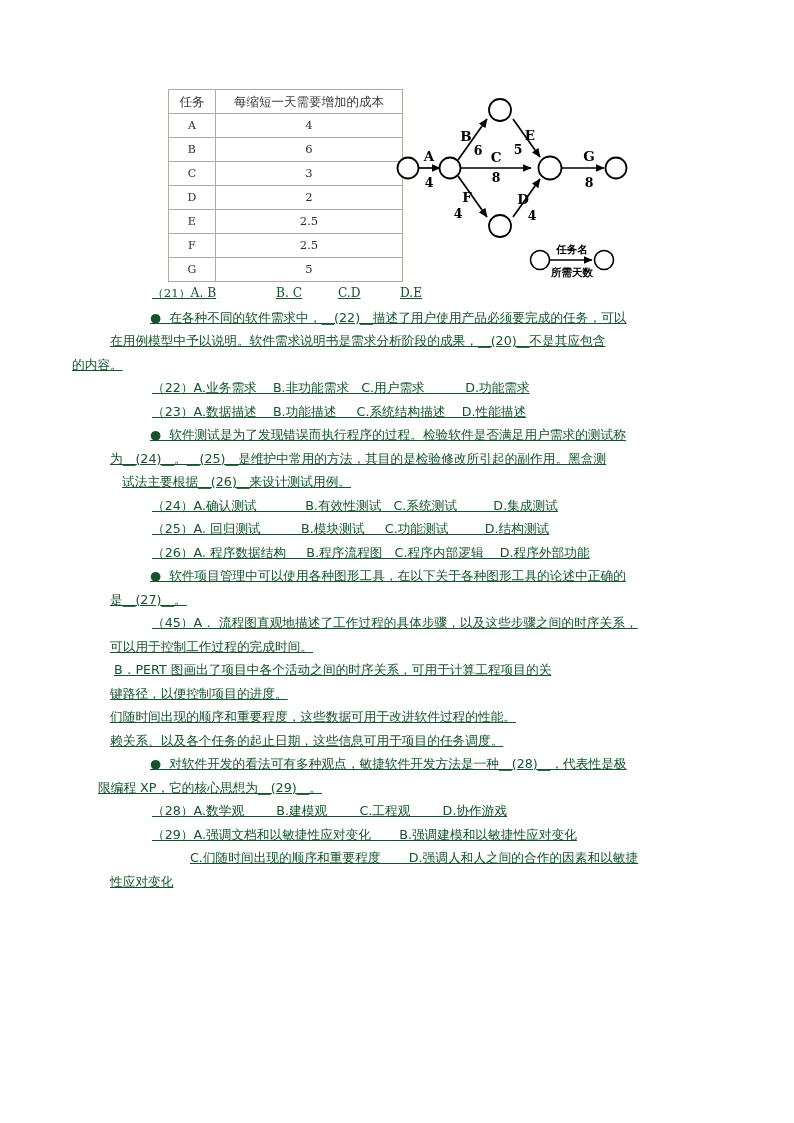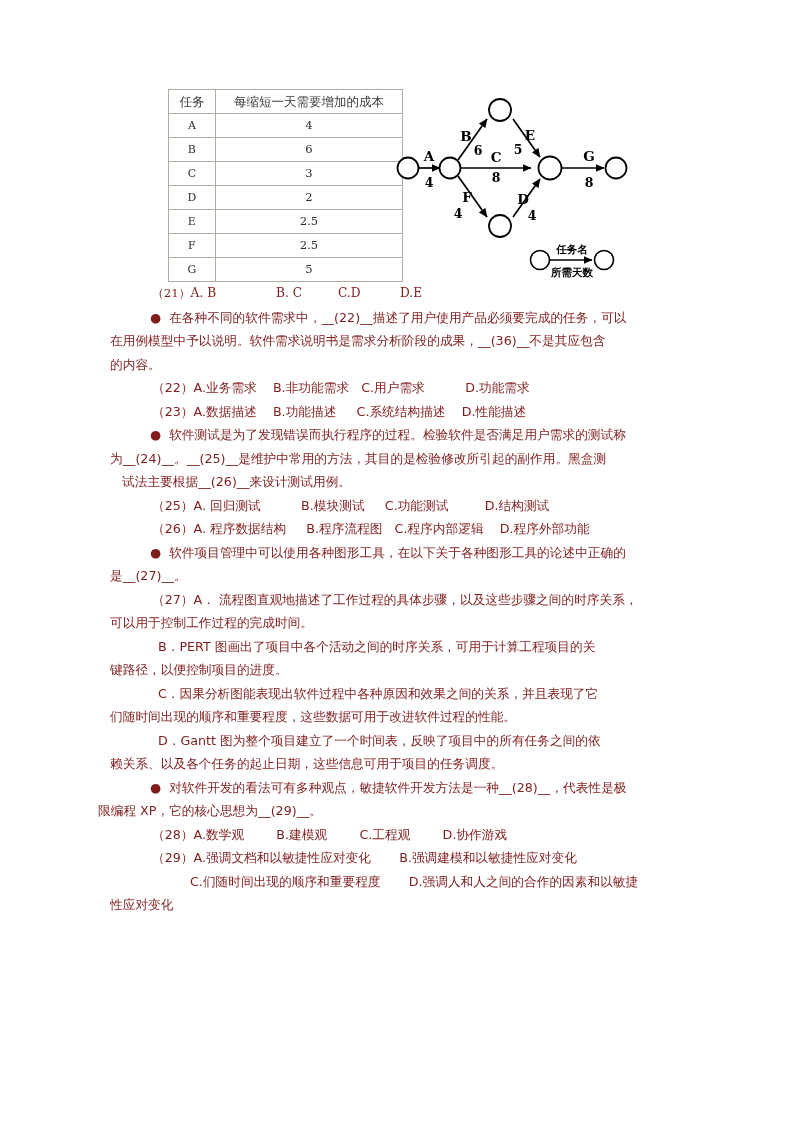--- a/index.html
+++ b/index.html
@@ -83,41 +83,41 @@
   .content {
     position: absolute;
     left: 0;
     top: 282px;
     width: 794px;
   }
   .line {
     font-family: "DejaVu Sans", "Liberation Sans", sans-serif;
     font-size: 12.7px;
     line-height: 23.5px;
-    color: #7f1d1d;
+    color: #14532d;
     white-space: pre;
     margin: 0;
     padding: 0;
+    text-decoration: underline;
   }
   .line.serif {
     font-family: "DejaVu Serif", "Liberation Serif", serif;
     font-size: 12.2px;
   }
   .lm-flush {      
     padding-left: 122px;
   }
   .para-first {    
     padding-left: 150px;
   }
   .opt {           
     padding-left: 152px;
   }
   .opt-sub {       
     padding-left: 114px;
-    margin-left: 44px;
   }
   .opt-sub2 {
     padding-left: 190px;
   }
   .qnum {
     font-family: "DejaVu Serif", "Liberation Serif", serif;
     font-size: 11.8px;
   }
 </style>
 </head>
@@ -229,40 +229,39 @@
         </g>
       </svg>
     </div>
   </div>
 
   <div class="content">
 
     <div class="line opt serif"><span class="qnum">（21）</span><span>A. B		B. C		C.D		D.E</span></div>
 
     <div class="line para-first">●  在各种不同的软件需求中，__(22)__描述了用户使用产品必须要完成的任务，可以</div>
-    <div class="line lm-flush" style="padding-left:110px">在用例模型中予以说明。软件需求说明书是需求分析阶段的成果，__(36)__不是其应包含</div>
-    <div class="line lm-flush" style="padding-left:110px">的内容。</div>
+    <div class="line lm-flush" style="padding-left:110px">在用例模型中予以说明。软件需求说明书是需求分析阶段的成果，__(20)__不是其应包含</div>
+    <div class="line lm-flush" style="padding-left:72px">的内容。</div>
     <div class="line opt">（22）A.业务需求    B.非功能需求   C.用户需求          D.功能需求</div>
     <div class="line opt">（23）A.数据描述    B.功能描述     C.系统结构描述    D.性能描述</div>
 
     <div class="line para-first">●  软件测试是为了发现错误而执行程序的过程。检验软件是否满足用户需求的测试称</div>
     <div class="line lm-flush" style="padding-left:110px">为__(24)__。__(25)__是维护中常用的方法，其目的是检验修改所引起的副作用。黑盒测</div>
     <div class="line lm-flush" style="">试法主要根据__(26)__来设计测试用例。</div>
+    <div class="line opt">（24）A.确认测试            B.有效性测试   C.系统测试         D.集成测试</div>
     <div class="line opt">（25）A. 回归测试          B.模块测试     C.功能测试         D.结构测试</div>
     <div class="line opt">（26）A. 程序数据结构     B.程序流程图   C.程序内部逻辑    D.程序外部功能</div>
 
     <div class="line para-first">●  软件项目管理中可以使用各种图形工具，在以下关于各种图形工具的论述中正确的</div>
     <div class="line lm-flush" style="padding-left:110px">是__(27)__。</div>
-    <div class="line opt">（27）A． 流程图直观地描述了工作过程的具体步骤，以及这些步骤之间的时序关系，</div>
+    <div class="line opt">（45）A． 流程图直观地描述了工作过程的具体步骤，以及这些步骤之间的时序关系，</div>
     <div class="line lm-flush" style="padding-left:110px">可以用于控制工作过程的完成时间。</div>
     <div class="line opt-sub">B．PERT 图画出了项目中各个活动之间的时序关系，可用于计算工程项目的关</div>
     <div class="line lm-flush" style="padding-left:110px">键路径，以便控制项目的进度。</div>
-    <div class="line opt-sub">C．因果分析图能表现出软件过程中各种原因和效果之间的关系，并且表现了它</div>
     <div class="line lm-flush" style="padding-left:110px">们随时间出现的顺序和重要程度，这些数据可用于改进软件过程的性能。</div>
-    <div class="line opt-sub">D．Gantt 图为整个项目建立了一个时间表，反映了项目中的所有任务之间的依</div>
     <div class="line lm-flush" style="padding-left:110px">赖关系、以及各个任务的起止日期，这些信息可用于项目的任务调度。</div>
 
     <div class="line para-first">●  对软件开发的看法可有多种观点，敏捷软件开发方法是一种__(28)__，代表性是极</div>
     <div class="line lm-flush" style="padding-left:98px">限编程 XP，它的核心思想为__(29)__。</div>
     <div class="line opt">（28）A.数学观        B.建模观        C.工程观        D.协作游戏</div>
     <div class="line opt">（29）A.强调文档和以敏捷性应对变化       B.强调建模和以敏捷性应对变化</div>
     <div class="line opt-sub2">C.们随时间出现的顺序和重要程度       D.强调人和人之间的合作的因素和以敏捷</div>
     <div class="line lm-flush" style="padding-left:110px">性应对变化</div>
 
   </div>

